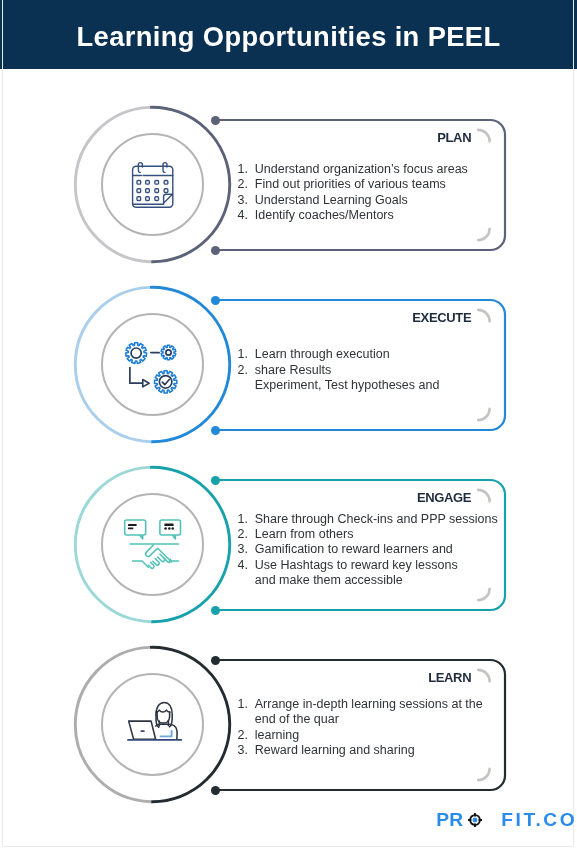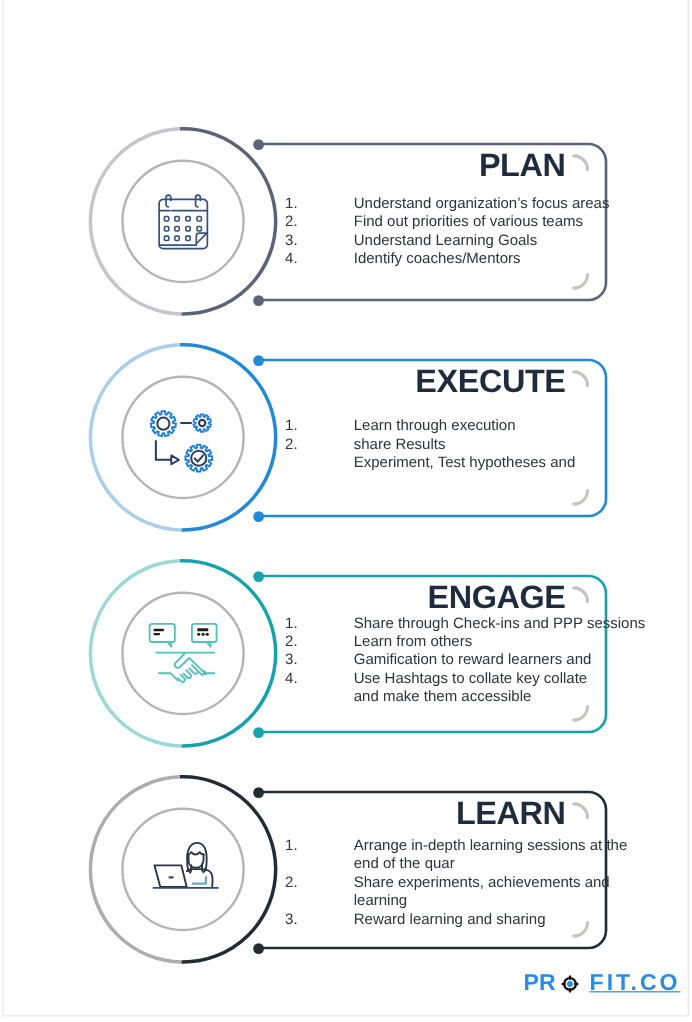--- a/index.html
+++ b/index.html
@@ -19,42 +19,45 @@
   .dot{position:absolute;width:9px;height:9px;border-radius:50%;background:var(--c);left:210.5px;}
   .dot.top{top:-4.5px;}
   .dot.bot{top:125.5px;}
 
   .ring{position:absolute;left:74px;top:-13px;width:157px;height:157px;}
   .ring svg{position:absolute;}
   .inner-ring{position:absolute;left:101px;top:13px;width:103px;height:103px;border:2.4px solid #b4b4b4;border-radius:50%;box-sizing:border-box;}
   .iconwrap{position:absolute;left:74px;top:-13px;width:157px;height:157px;}
   .iconwrap svg{position:absolute;}
 
-  .ctitle{position:absolute;right:105.8px;top:7.6px;color:#1f2c3d;font-size:27px;font-weight:bold;letter-spacing:-0.35px;line-height:20px;text-align:right;white-space:nowrap;}
+  .ctitle{position:absolute;right:105.8px;top:7.6px;color:#1f2c3d;font-size:13px;font-weight:bold;letter-spacing:-0.35px;line-height:20px;text-align:right;white-space:nowrap;}
   .corner{position:absolute;width:16px;height:16px;left:476.3px;}
   .corner.tr{top:7.3px;}
   .corner.br{top:106.6px;}
 
   .clist{position:absolute;left:237.6px;width:262px;margin:0;padding:0;list-style:none;
          color:#2f3337;font-size:12.5px;line-height:15.45px;top:37px;}
   .clist li{position:relative;padding-left:17.2px;}
   .clist li .num{position:absolute;left:0;top:0;}
-  .clist li .ln{display:block;white-space:nowrap;margin-left:40px;}
+  .clist li .ln{display:block;white-space:nowrap;}
 
   
   .footer-logo{position:absolute;left:436.3px;top:810px;height:18px;display:flex;align-items:baseline;justify-content:flex-end;}
   .logo-pr,.logo-rest{font-family:"Liberation Sans",sans-serif;font-weight:bold;font-size:19.2px;line-height:19.2px;color:#2a8cea;}
   .logo-pr{letter-spacing:0.1px;}
-  .logo-rest{letter-spacing:2.5px;margin-left:9px;text-decoration:underline;}
+  .logo-rest{letter-spacing:2.5px;margin-left:19px;}
   .logo-mark{position:relative;width:14px;height:14px;margin:0 0 0 5.2px;align-self:center;top:0.5px;}
 </style>
 </head>
 <body>
 
 <div class="page">
+  <div class="header">
+    <div class="header-title">Learning Opportunities in PEEL</div>
+  </div>
   <div class="page-frame"></div>
   <div id="cards">
       <div class="card" style="top: 120px; --c: #5c6379;">
         <div class="ring">
           <svg style="left:-1.5px;top:-2px" width="159" height="159" viewBox="0 0 159 159">
             <path d="M76.81 2.35A77.2 77.2 0 1 1 78.15 156.69" fill="none" stroke="#5c6379" stroke-width="2.9" stroke-linecap="butt"></path>
             <path d="M78.15 156.69A77.2 77.2 0 0 1 76.81 2.35" fill="none" stroke="#c5c5ca" stroke-width="2.9" stroke-linecap="butt"></path>
           </svg>
         </div>
         <div class="inner-ring"></div>
@@ -208,21 +211,21 @@
           <li>
             <span class="num">2.</span>
             <span class="ln">Learn from others</span>
           </li>
           <li>
             <span class="num">3.</span>
             <span class="ln">Gamification to reward learners and</span>
           </li>
           <li>
             <span class="num">4.</span>
-            <span class="ln">Use Hashtags to collate key collate</span>
+            <span class="ln">Use Hashtags to reward key lessons</span>
             <span class="ln">and make them accessible</span>
           </li>
         </ul>
       </div>
       <div class="card" style="top: 660px; --c: #232c31;">
         <div class="ring">
           <svg style="left:-1.5px;top:-2px" width="159" height="159" viewBox="0 0 159 159">
             <path d="M76.81 2.35A77.2 77.2 0 1 1 78.15 156.69" fill="none" stroke="#232c31" stroke-width="2.9" stroke-linecap="butt"></path>
             <path d="M78.15 156.69A77.2 77.2 0 0 1 76.81 2.35" fill="none" stroke="#adadae" stroke-width="2.9" stroke-linecap="butt"></path>
           </svg>
@@ -256,21 +259,20 @@
             <path d="M13.6 1.7A11.4 11.4 0 0 1 2.2 13.1" fill="none" stroke="#c6c4c1" stroke-width="2.6" stroke-linecap="round"></path>
           </svg></div>
         <ul class="clist" style="top: 36.7px;">
           <li>
             <span class="num">1.</span>
             <span class="ln">Arrange in-depth learning sessions at the</span>
             <span class="ln">end of the quar</span>
           </li>
           <li>
             <span class="num">2.</span>
-            <span class="ln">Share experiments, achievements and</span>
             <span class="ln">learning</span>
           </li>
           <li>
             <span class="num">3.</span>
             <span class="ln">Reward learning and sharing</span>
           </li>
         </ul>
       </div>
     </div>
   <div class="footer-logo" id="footer">

